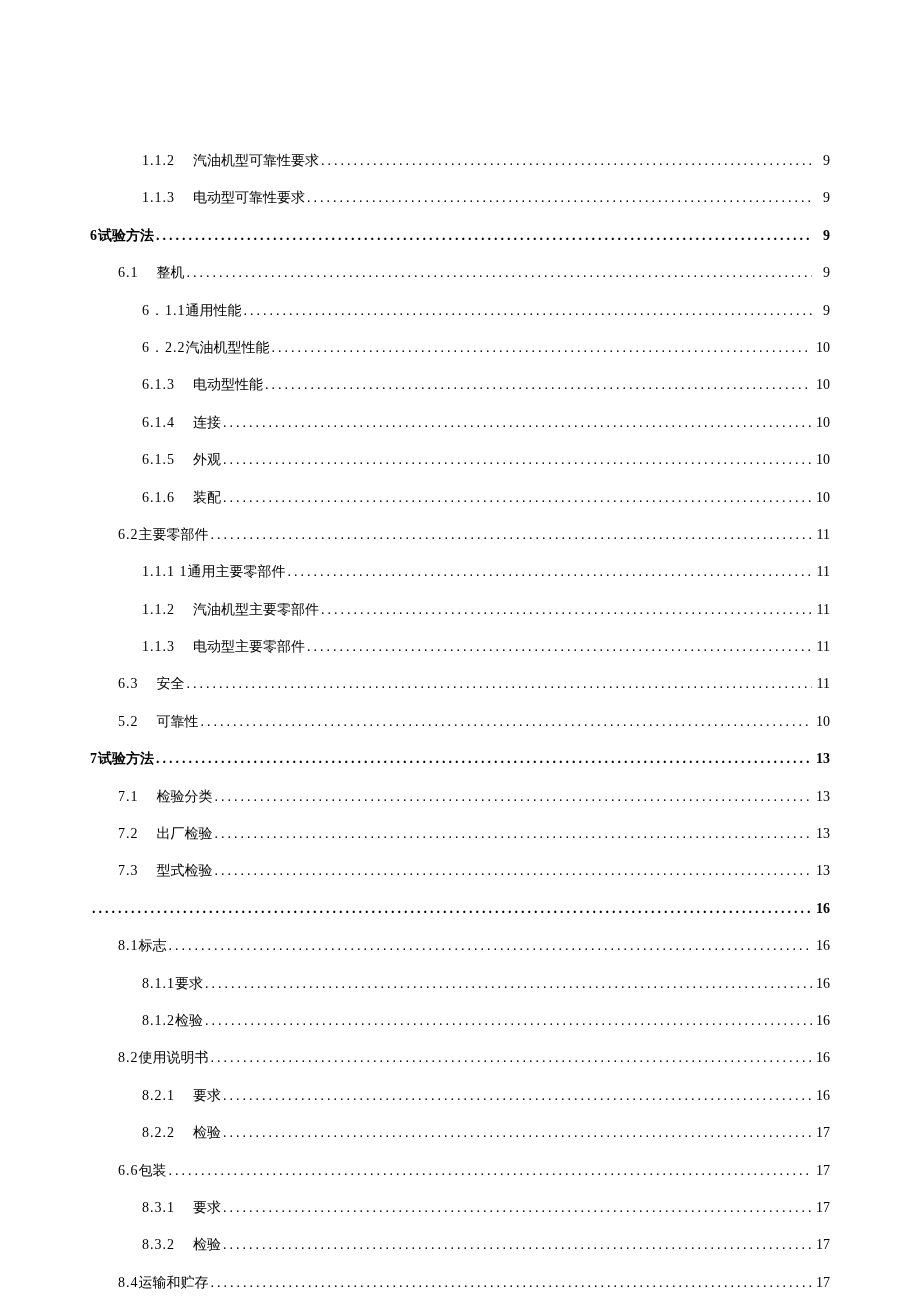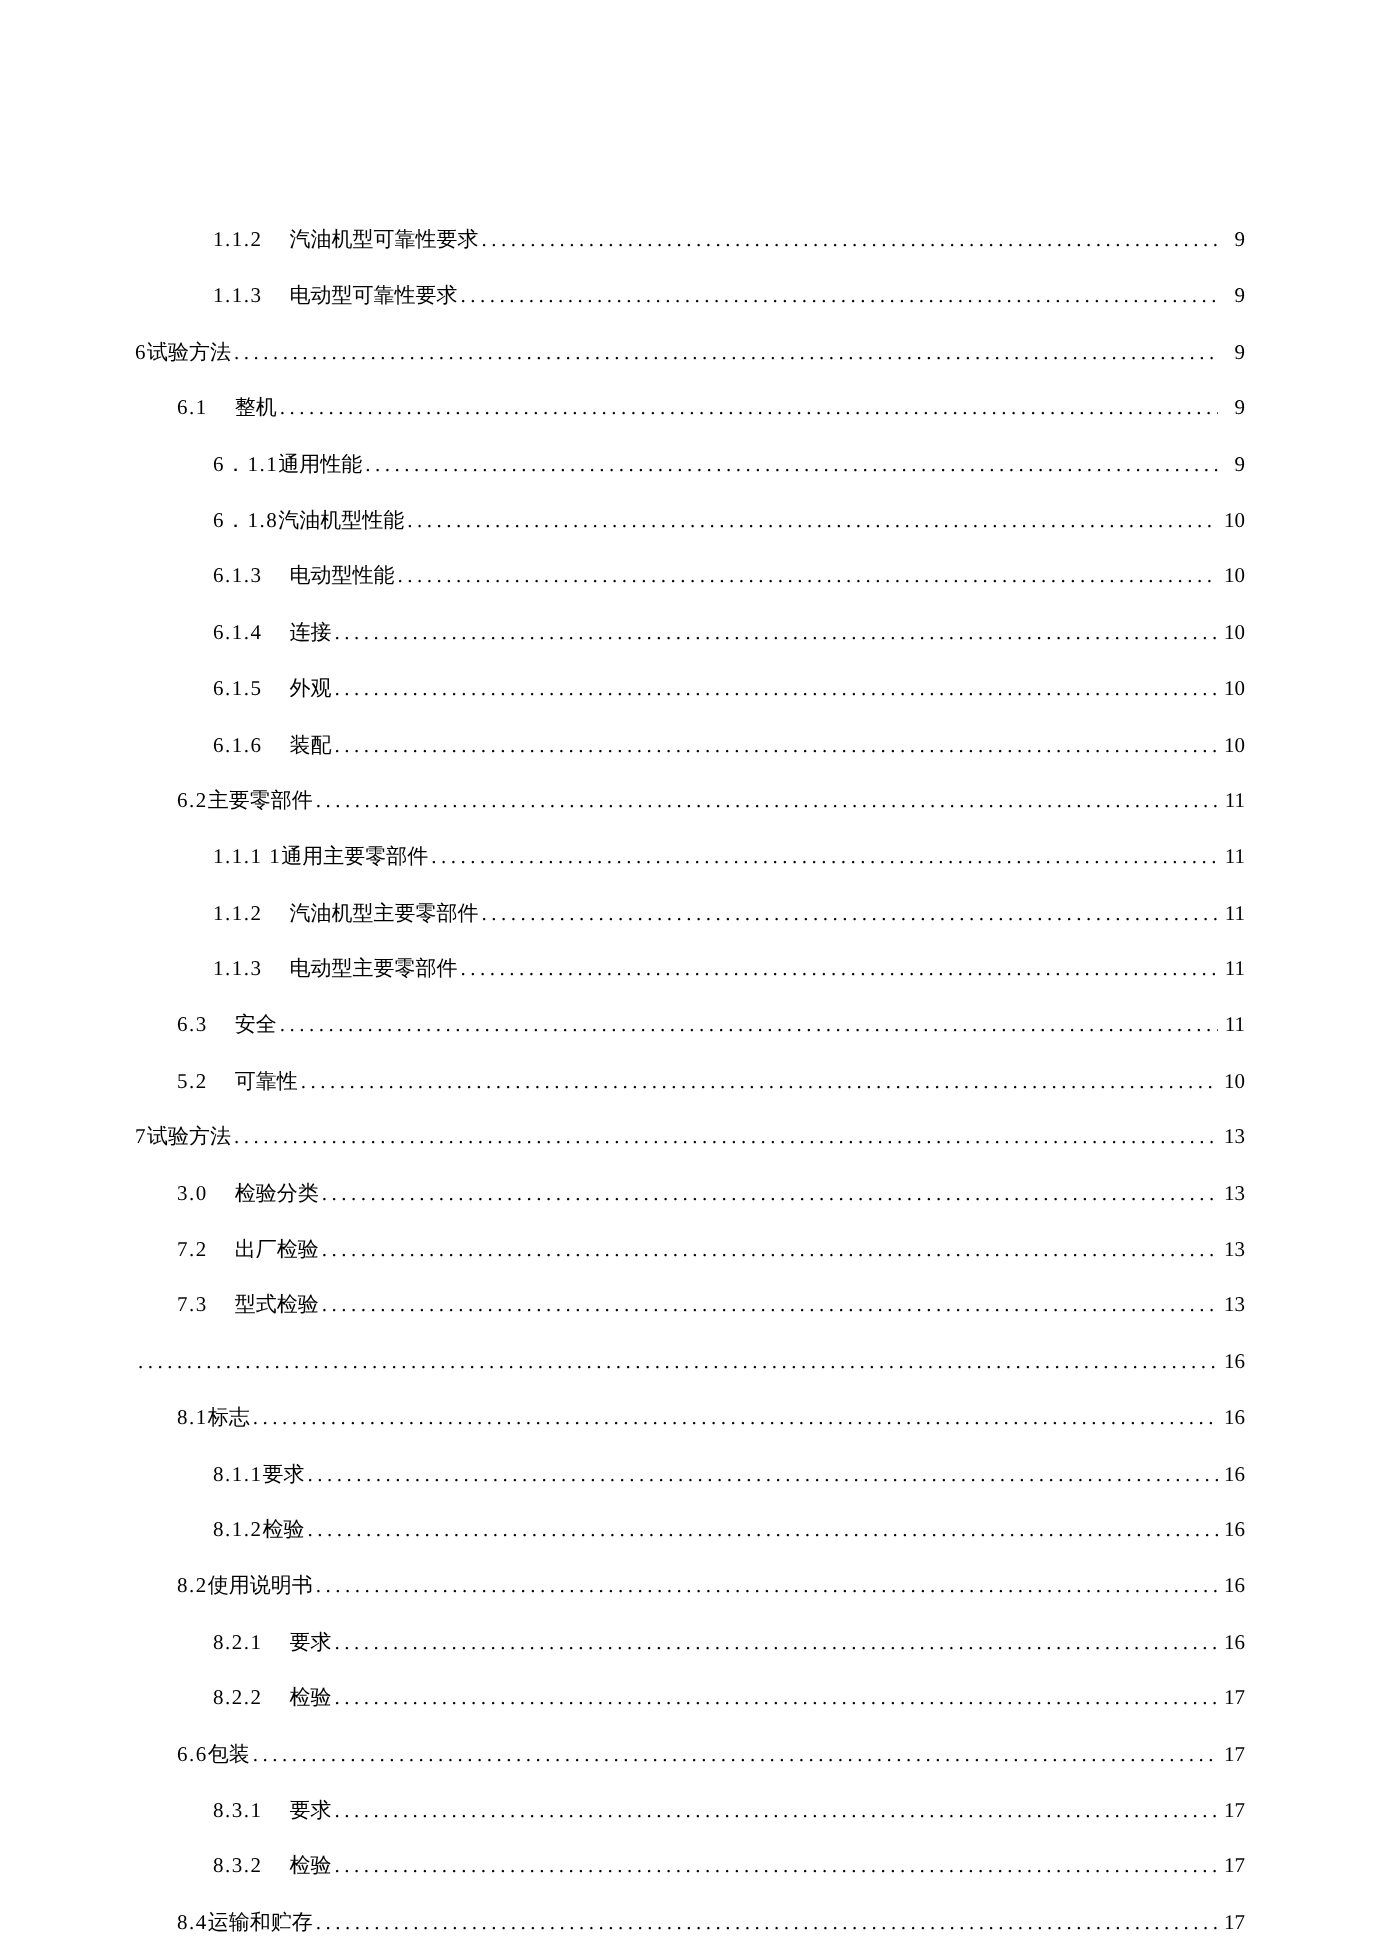--- a/index.html
+++ b/index.html
@@ -41,21 +41,21 @@
       padding: 0 2px;
     }
     .toc-dots::after {
       content: ".....................................................................................................................................................................................";
     }
     .toc-page {
       white-space: nowrap;
       min-width: 18px;
       text-align: right;
     }
-    .indent-0 { padding-left: 0px; }
+    .indent-0 { padding-left: 0px; font-weight: bold; }
     .indent-1 { padding-left: 28px; }
     .indent-2 { padding-left: 52px; }
     .gap-after-num { display:inline-block; width: 18px; }
   </style>
 </head>
 <body>
 
 <div class="toc" id="toc-container">
     <div class="toc-item indent-2">
       <span class="toc-label"><span class="toc-num">1.1.2</span><span class="gap-after-num"></span><span>汽油机型可靠性要求</span></span>
@@ -76,21 +76,21 @@
       <span class="toc-label"><span class="toc-num">6.1</span><span class="gap-after-num"></span><span>整机</span></span>
       <span class="toc-dots"></span>
       <span class="toc-page">9</span>
     </div>
     <div class="toc-item indent-2">
       <span class="toc-label"><span class="toc-num">6．1.1</span><span>通用性能</span></span>
       <span class="toc-dots"></span>
       <span class="toc-page">9</span>
     </div>
     <div class="toc-item indent-2">
-      <span class="toc-label"><span class="toc-num">6．1.8</span><span>汽油机型性能</span></span>
+      <span class="toc-label"><span class="toc-num">6．2.2</span><span>汽油机型性能</span></span>
       <span class="toc-dots"></span>
       <span class="toc-page">10</span>
     </div>
     <div class="toc-item indent-2">
       <span class="toc-label"><span class="toc-num">6.1.3</span><span class="gap-after-num"></span><span>电动型性能</span></span>
       <span class="toc-dots"></span>
       <span class="toc-page">10</span>
     </div>
     <div class="toc-item indent-2">
       <span class="toc-label"><span class="toc-num">6.1.4</span><span class="gap-after-num"></span><span>连接</span></span>
@@ -136,21 +136,21 @@
       <span class="toc-label"><span class="toc-num">5.2</span><span class="gap-after-num"></span><span>可靠性</span></span>
       <span class="toc-dots"></span>
       <span class="toc-page">10</span>
     </div>
     <div class="toc-item indent-0">
       <span class="toc-label"><span class="toc-num">7</span><span>试验方法</span></span>
       <span class="toc-dots"></span>
       <span class="toc-page">13</span>
     </div>
     <div class="toc-item indent-1">
-      <span class="toc-label"><span class="toc-num">3.0</span><span class="gap-after-num"></span><span>检验分类</span></span>
+      <span class="toc-label"><span class="toc-num">7.1</span><span class="gap-after-num"></span><span>检验分类</span></span>
       <span class="toc-dots"></span>
       <span class="toc-page">13</span>
     </div>
     <div class="toc-item indent-1">
       <span class="toc-label"><span class="toc-num">7.2</span><span class="gap-after-num"></span><span>出厂检验</span></span>
       <span class="toc-dots"></span>
       <span class="toc-page">13</span>
     </div>
     <div class="toc-item indent-1">
       <span class="toc-label"><span class="toc-num">7.3</span><span class="gap-after-num"></span><span>型式检验</span></span>

